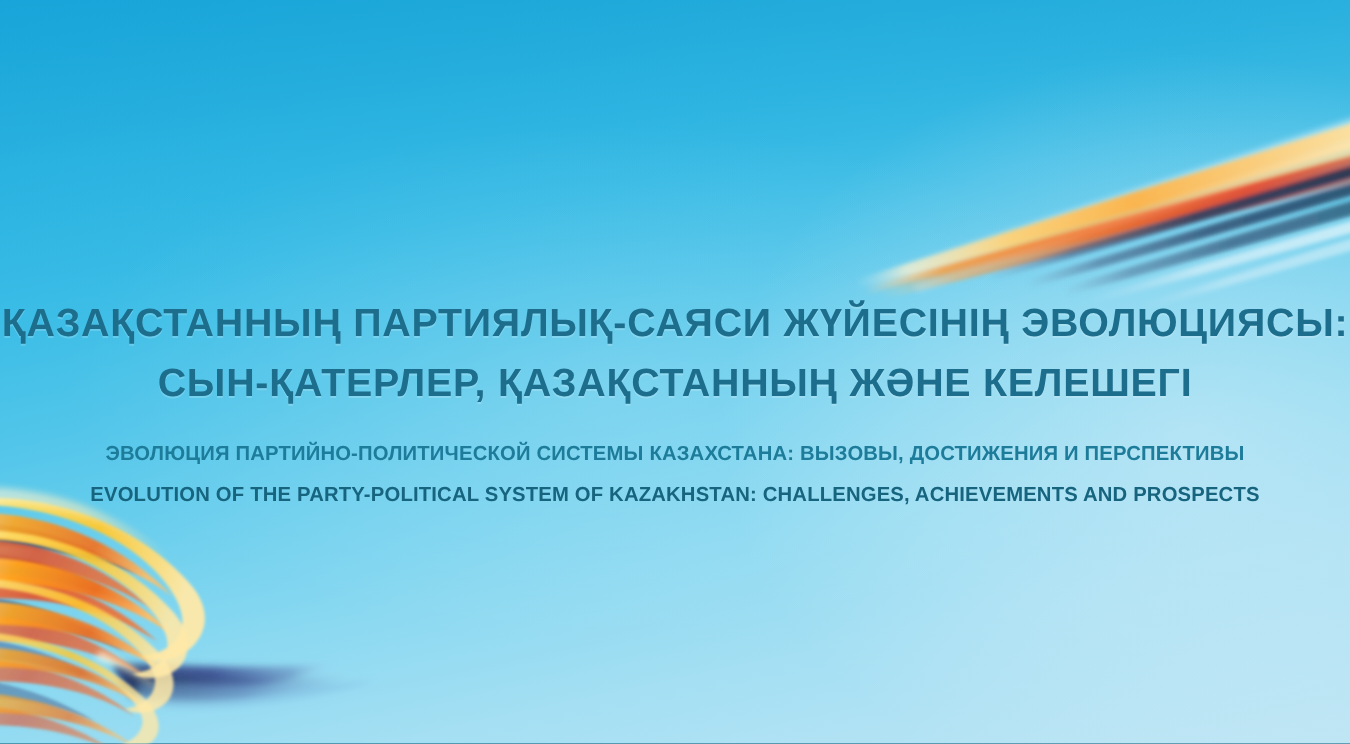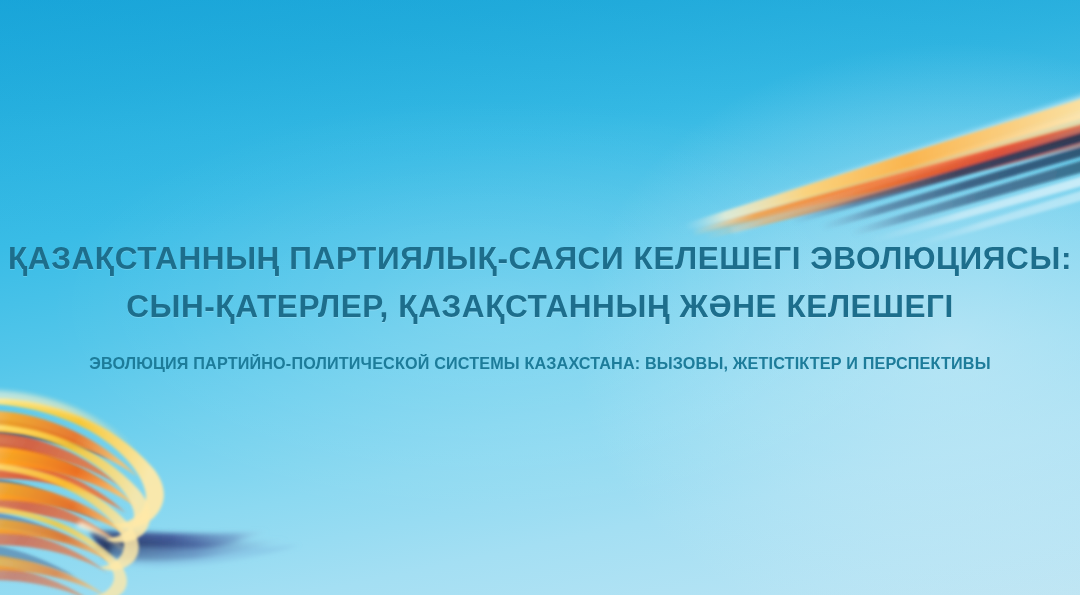--- a/index.html
+++ b/index.html
@@ -261,18 +261,19 @@
                C 144,184 124,162 86,146 C 56,134 20,128 -10,130 Z" fill="url(#rb-yellow)" opacity="0.8"></path>
     </g>
 
     <g filter="url(#rb-blur-m)">
       <path d="M 110,140 C 134,150 152,162 162,178 C 150,164 130,152 106,146 Z" fill="url(#rb-cream)" opacity="0.85"></path>
       <path d="M -10,10 C 54,4 120,22 166,68 C 120,32 56,16 -10,18 Z" fill="url(#rb-cream)" opacity="0.6"></path>
     </g>
   </svg>
 
   <div class="text-block">
-    <div class="title-line">ҚАЗАҚСТАННЫҢ ПАРТИЯЛЫҚ-САЯСИ КЕЛЕШЕГІ ЭВОЛЮЦИЯСЫ:</div>
+    <div class="title-line">ҚАЗАҚСТАННЫҢ ПАРТИЯЛЫҚ-САЯСИ ЖҮЙЕСІНІҢ ЭВОЛЮЦИЯСЫ:</div>
     <div class="title-line">СЫН-ҚАТЕРЛЕР, ҚАЗАҚСТАННЫҢ ЖӘНЕ КЕЛЕШЕГІ</div>
-    <div class="sub-ru">ЭВОЛЮЦИЯ ПАРТИЙНО-ПОЛИТИЧЕСКОЙ СИСТЕМЫ КАЗАХСТАНА: ВЫЗОВЫ, ЖЕТІСТІКТЕР И ПЕРСПЕКТИВЫ</div>
+    <div class="sub-ru">ЭВОЛЮЦИЯ ПАРТИЙНО-ПОЛИТИЧЕСКОЙ СИСТЕМЫ КАЗАХСТАНА: ВЫЗОВЫ, ДОСТИЖЕНИЯ И ПЕРСПЕКТИВЫ</div>
+    <div class="sub-en">EVOLUTION OF THE PARTY-POLITICAL SYSTEM OF KAZAKHSTAN: CHALLENGES, ACHIEVEMENTS AND PROSPECTS</div>
   </div>
 
 </div>
 
 </body></html>

